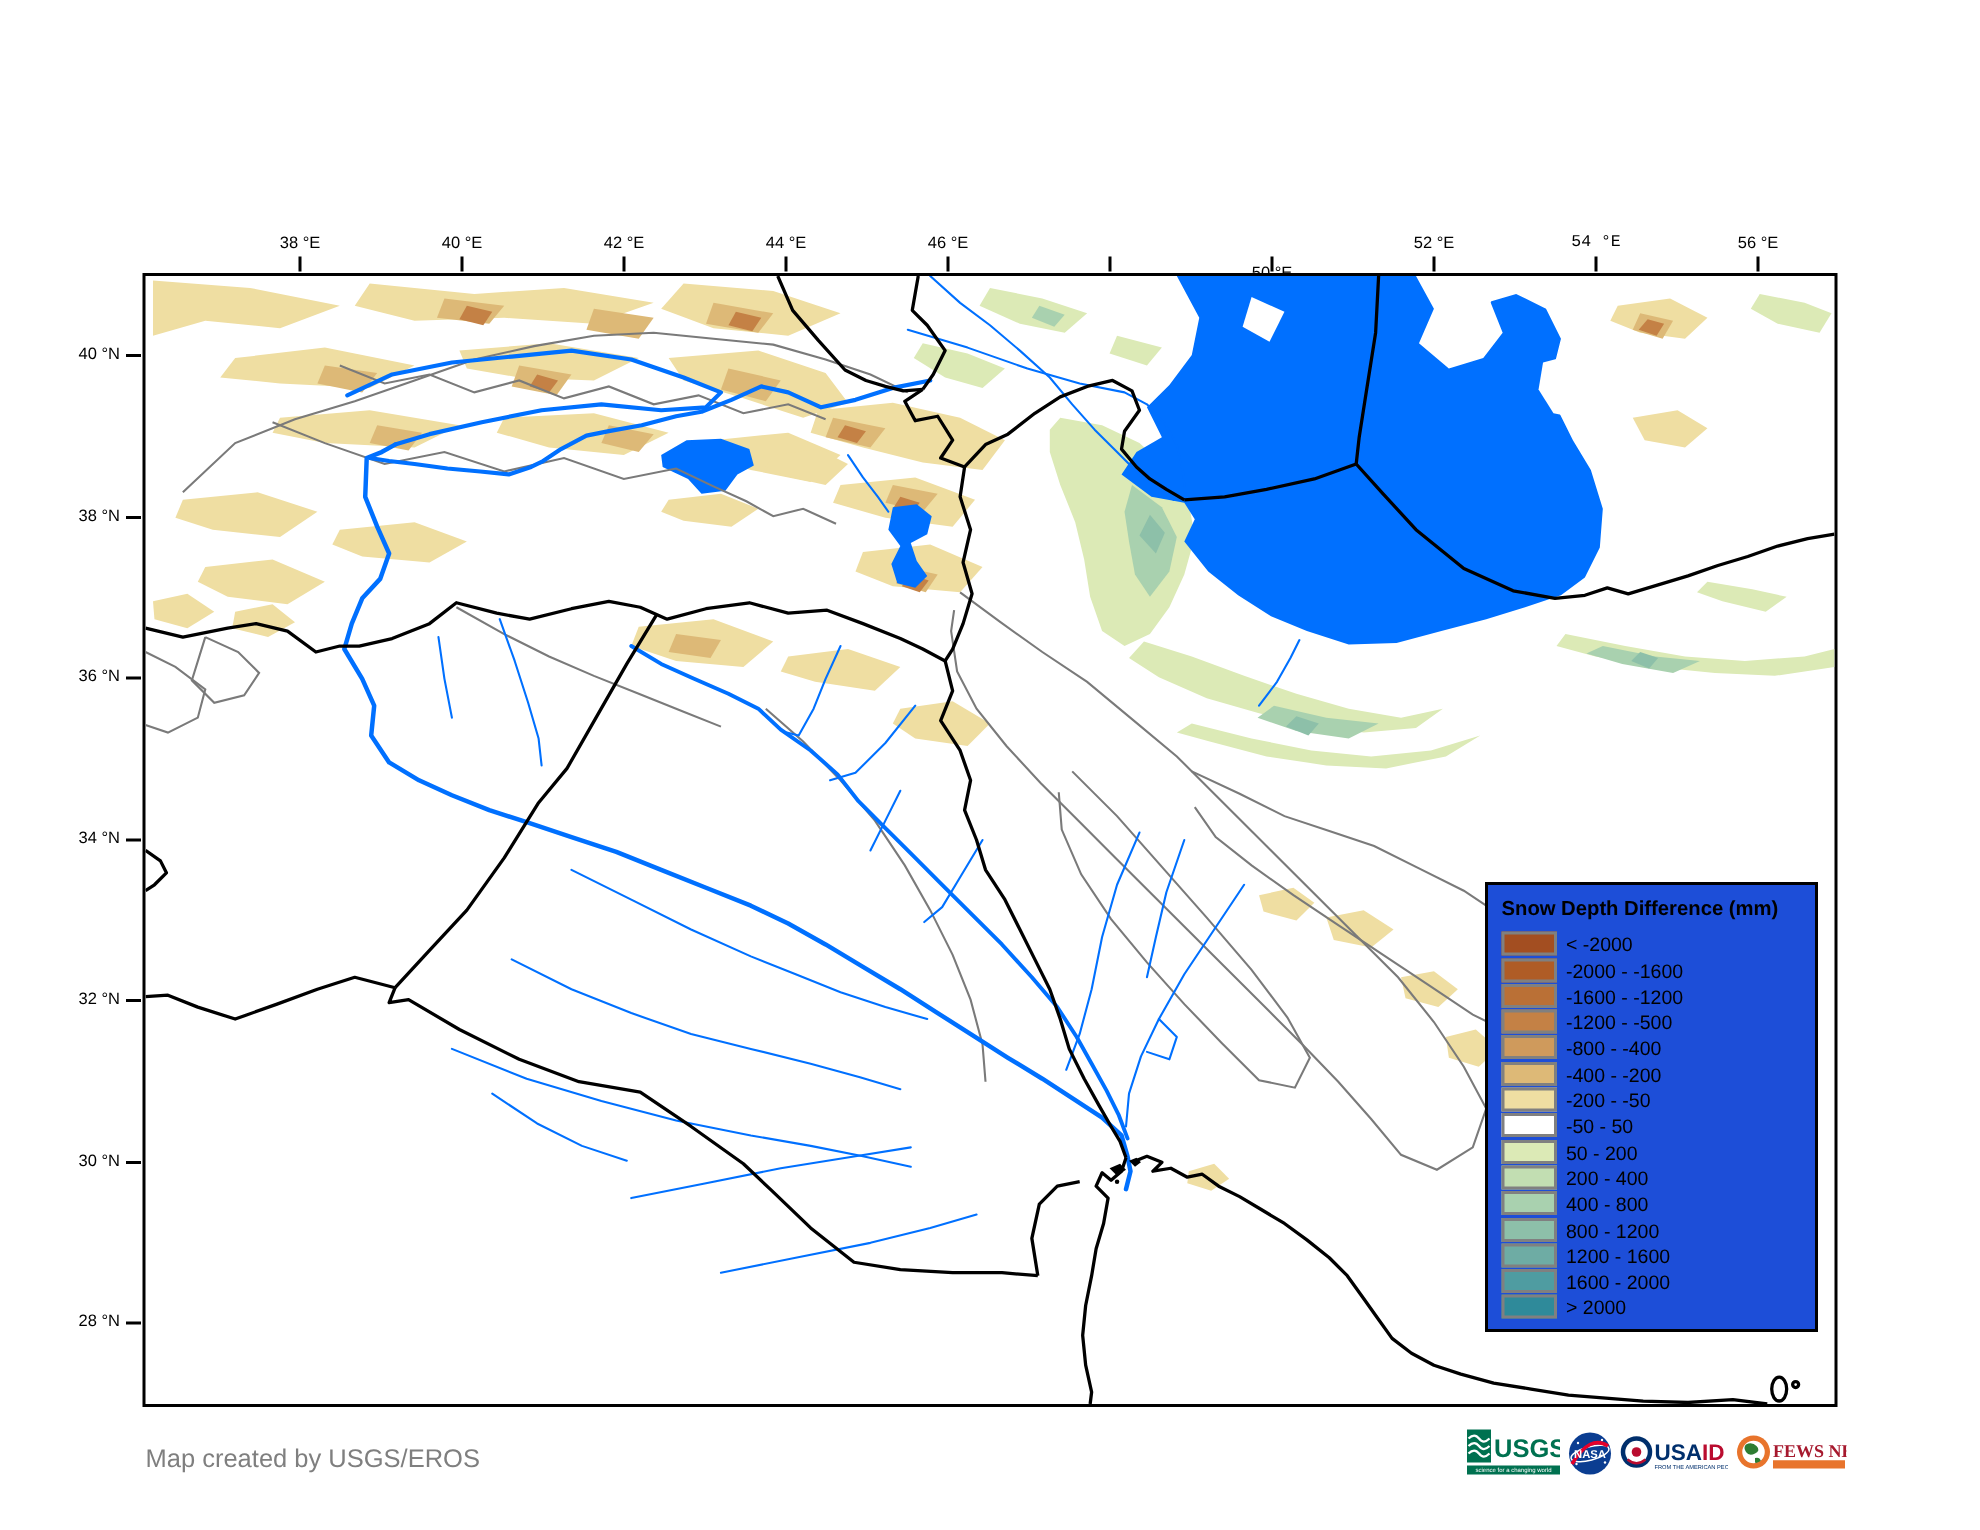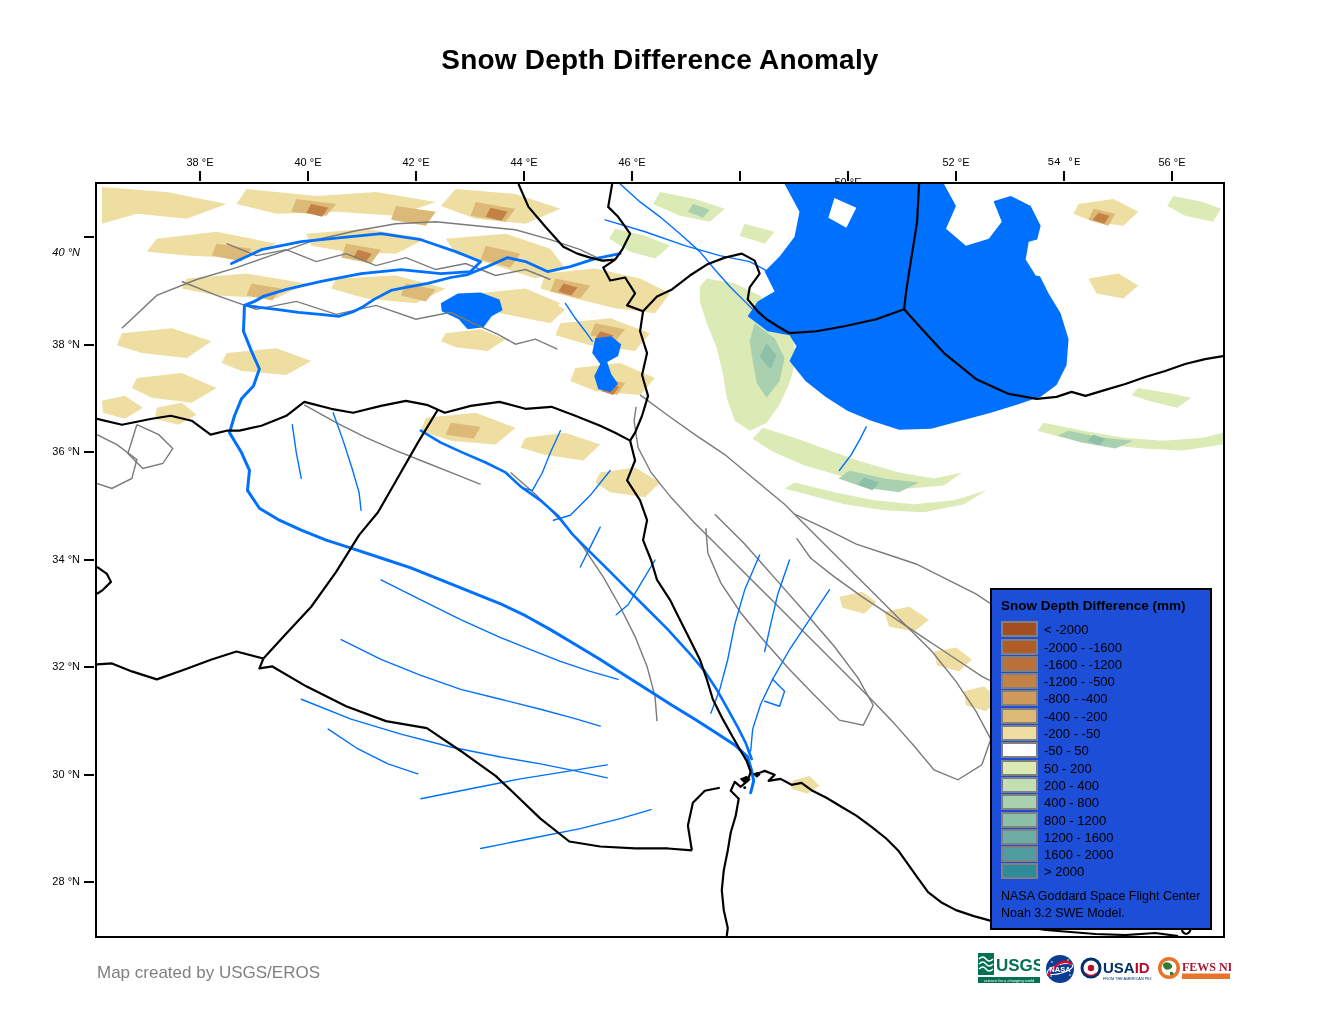--- a/index.html
+++ b/index.html
@@ -29,21 +29,20 @@
   .lg-swatch{width:33px;height:12px;border:2px solid #808080;margin-right:6px;flex:0 0 auto;}
   .lg-label{font-size:13px;white-space:nowrap;}
   #legend .lg-notes{margin-top:9px;font-size:12.5px;line-height:1.3;}
   #attribution{position:absolute;left:97px;top:963px;font-size:17px;color:#7F7F7F;text-align:center;}
   #logo-bar{position:absolute;left:978px;top:951px;height:36px;display:flex;align-items:center;gap:5px;}
 </style>
 </head>
 <body>
 
 <div class="hdr">
-  <div class="title">Snow Depth Difference Anomaly</div>
 </div>
 
 <div>
     <div class="lon-label" style="left: 170px;">38 °E</div>
     <div class="lon-tick" style="left: 199px;"></div>
     <div class="lon-label" style="left: 278px;">40 °E</div>
     <div class="lon-tick" style="left: 307px;"></div>
     <div class="lon-label" style="left: 386px;">42 °E</div>
     <div class="lon-tick" style="left: 415px;"></div>
     <div class="lon-label" style="left: 494px;">44 °E</div>
@@ -55,21 +54,21 @@
     <div class="lon-label" style="left: 818px; margin-top: 20px;">50 °E</div>
     <div class="lon-tick" style="left: 847px;"></div>
     <div class="lon-label" style="left: 926px;">52 °E</div>
     <div class="lon-tick" style="left: 955px;"></div>
     <div class="lon-label" style="left: 1034px; font-family: Liberation Mono, monospace;">54 °E</div>
     <div class="lon-tick" style="left: 1063px;"></div>
     <div class="lon-label" style="left: 1142px;">56 °E</div>
     <div class="lon-tick" style="left: 1171px;"></div>
   </div>
 <div>
-    <div class="lat-label" style="top: 246px; font-style: italic;">40 °N</div>
+    <div class="lat-label" style="top: 230px;">40 °N</div>
     <div class="lat-tick" style="top: 236px;"></div>
     <div class="lat-label" style="top: 337.5px;">38 °N</div>
     <div class="lat-tick" style="top: 343.5px;"></div>
     <div class="lat-label" style="top: 445px;">36 °N</div>
     <div class="lat-tick" style="top: 451px;"></div>
     <div class="lat-label" style="top: 552.5px;">34 °N</div>
     <div class="lat-tick" style="top: 558.5px;"></div>
     <div class="lat-label" style="top: 660px;">32 °N</div>
     <div class="lat-tick" style="top: 666px;"></div>
     <div class="lat-label" style="top: 767.5px;">30 °N</div>
@@ -296,24 +295,20 @@
         </div>
         <div class="lg-row">
           <span class="lg-swatch" style="background: rgb(79, 156, 161);"></span>
           <span class="lg-label">1600 - 2000</span>
         </div>
         <div class="lg-row">
           <span class="lg-swatch" style="background: rgb(47, 138, 154);"></span>
           <span class="lg-label">&gt; 2000</span>
         </div>
       </div>
-    <div class="lg-notes">
-      <div>NASA Goddard Space Flight Center</div>
-      <div>Noah 3.2 SWE Model.</div>
-    </div>
   </div>
 </div>
 
 <div id="attribution">Map created by USGS/EROS</div>
 
 <div id="logo-bar">
   <svg width="62" height="34" viewBox="0 0 62 34">
     <rect x="0" y="1" width="16" height="22" fill="#007150"></rect>
     <path d="M1,7 q4,-4 7,0 t7,0" fill="none" stroke="#fff" stroke-width="1.5"></path>
     <path d="M1,12 q4,-4 7,0 t7,0" fill="none" stroke="#fff" stroke-width="1.5"></path>

